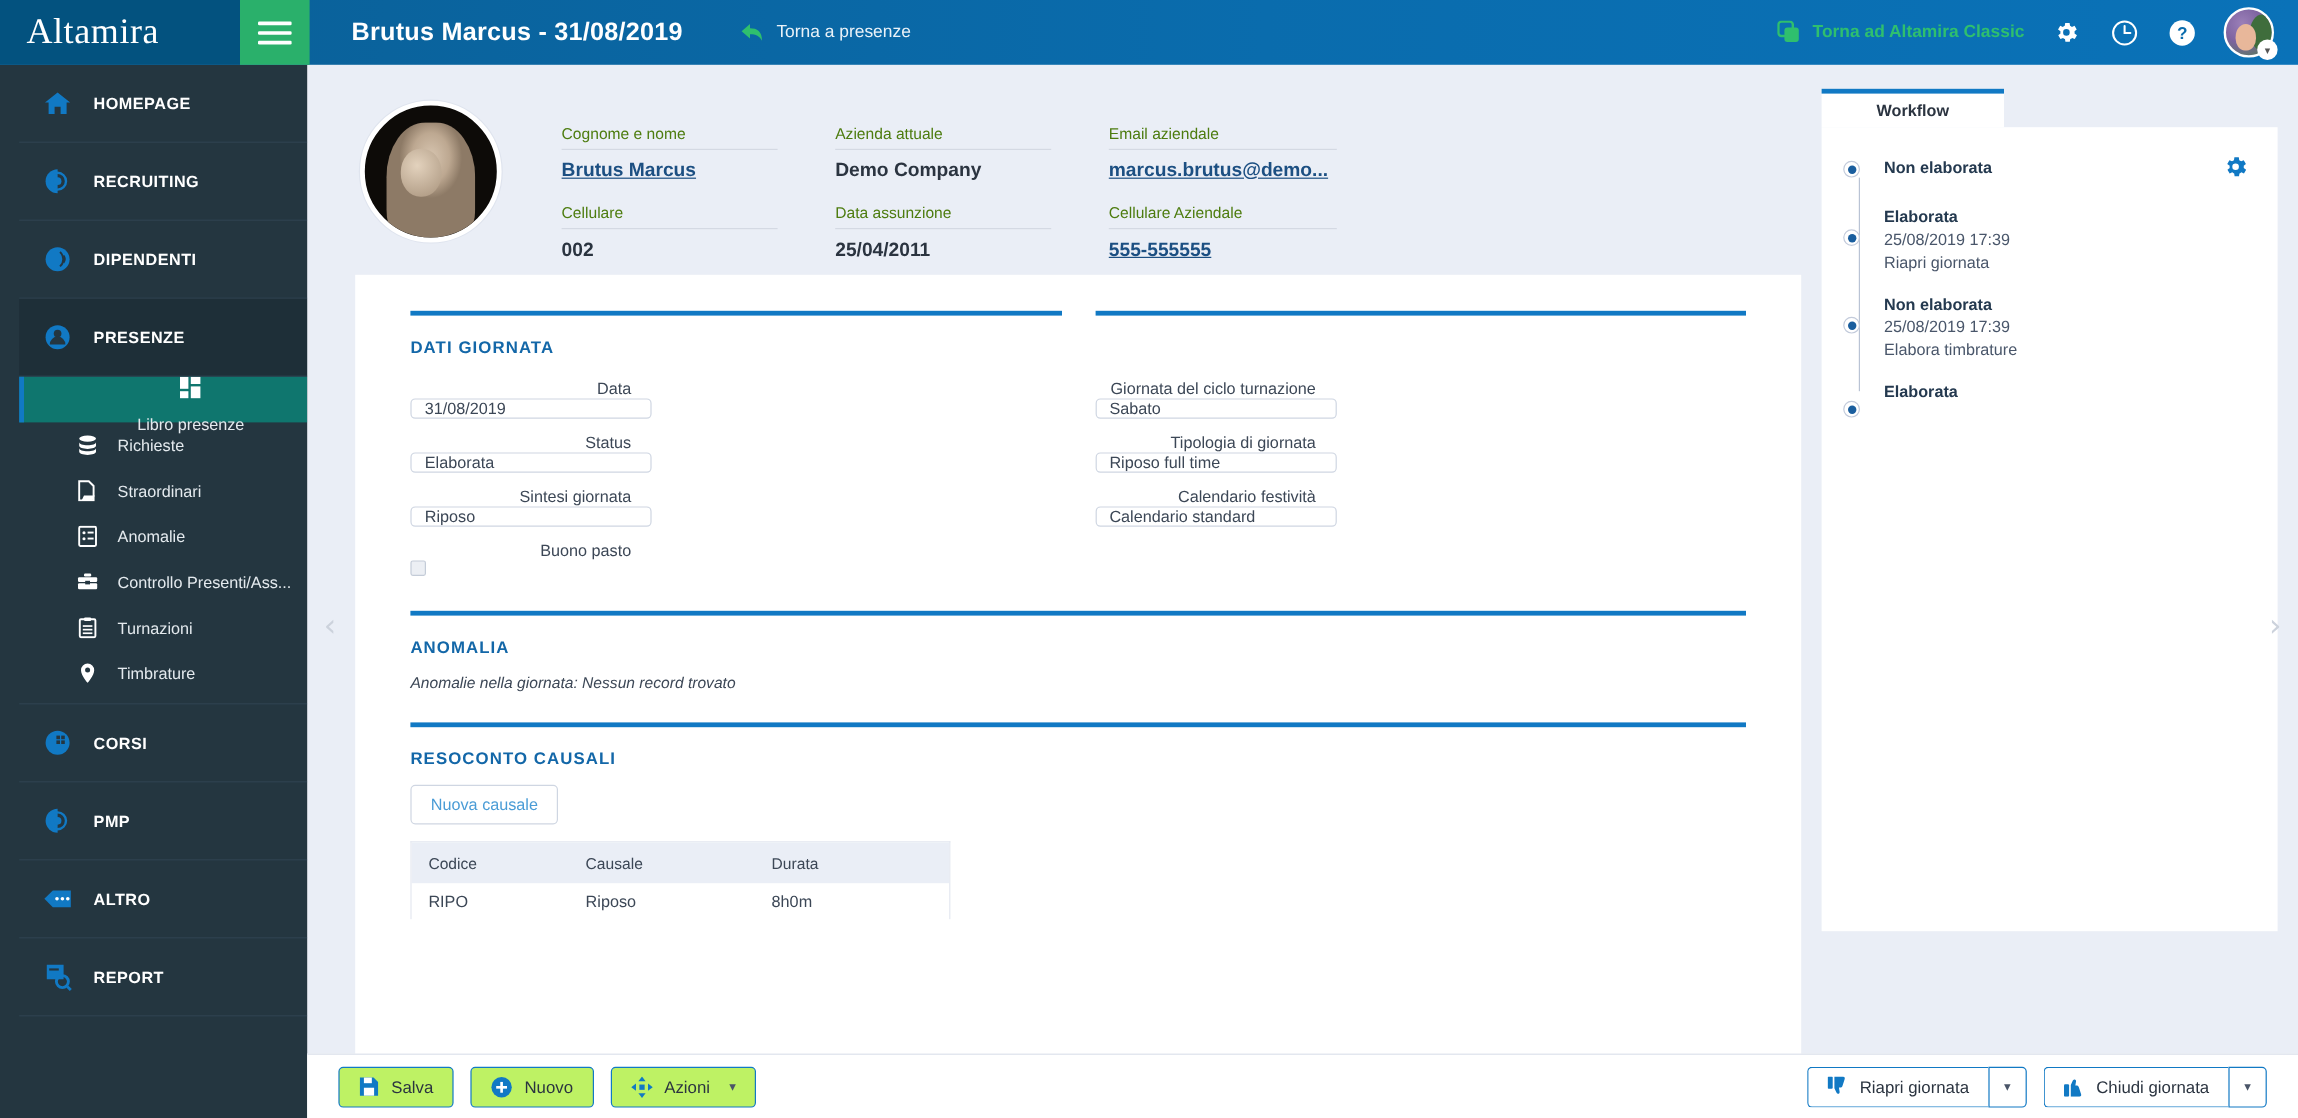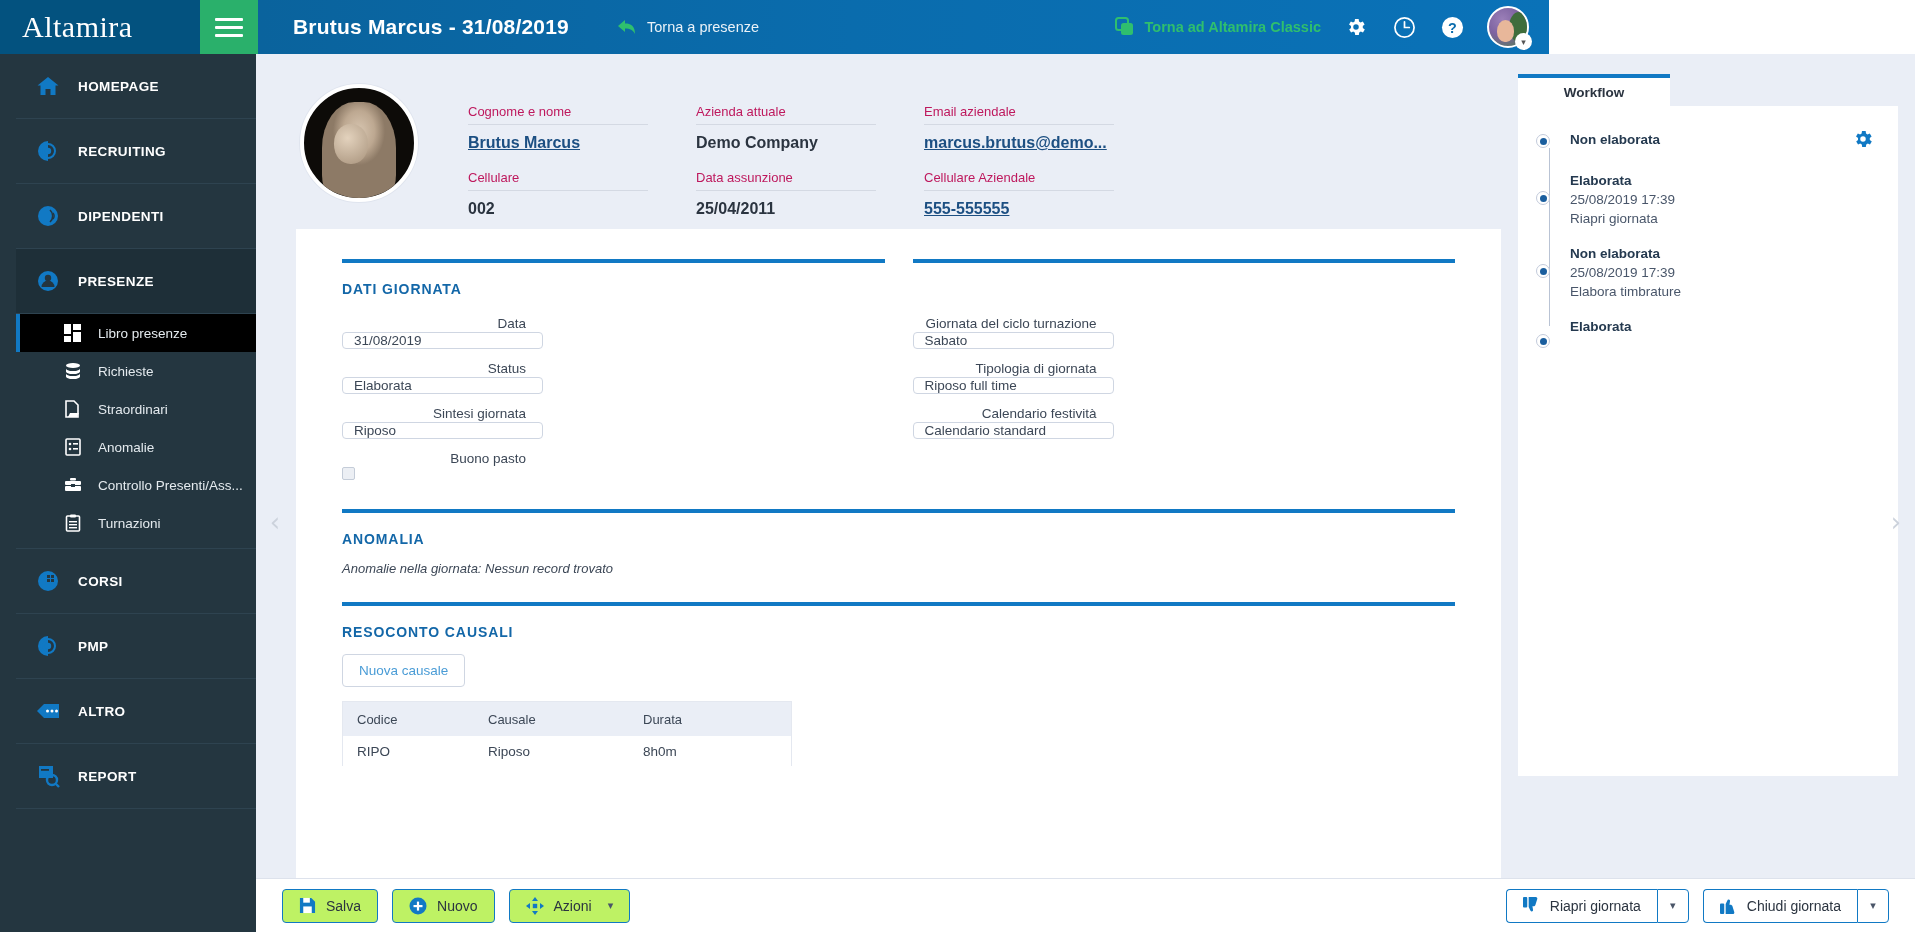--- a/index.html
+++ b/index.html
@@ -6,21 +6,21 @@
   html, body {
     width: 1915px; height: 932px;
     overflow: hidden;
     font-family: "Liberation Sans", sans-serif;
     background: #ffffff;
   }
   .app { position: relative; width: 1915px; height: 932px; }
 
   
   .topbar {
-    position: absolute; top: 0; left: 0; width: 1549px; height: 54px;
+    position: absolute; top: 0; left: 0; width: 1915px; height: 54px;
     background: #0a6cad;
     background: linear-gradient(to right, #0a5f96 0%, #0a6cad 55%, #0a72b8 100%);
     display: flex; align-items: center; z-index: 40;
   }
   .brand {
     width: 200px; height: 54px; background: #03527f;
     display: flex; align-items: center; padding-left: 22px;
   }
   .brand-text {
     color: #fff; font-family: "Liberation Serif", serif;
@@ -76,21 +76,21 @@
     height: 65px; display: flex; align-items: center; padding-left: 18px;
     border-bottom: 1px solid #2e4350; cursor: pointer; gap: 16px;
   }
   .nav-item.active { background: #1e2f38; }
   .nav-label { color: #fff; font-size: 13.5px; font-weight: bold; letter-spacing: .4px; }
   .nav-icon { width: 28px; display:flex; align-items:center; justify-content:center; }
   .sub-item {
     height: 38px; display: flex; align-items: center; padding-left: 46px;
     cursor: pointer; gap: 14px;
   }
-  .sub-item.selected { background: #000000; border-left: 4px solid #1179c4; padding-left: 42px; }
+  .sub-item.selected { background: #0f766e; border-left: 4px solid #1179c4; padding-left: 42px; flex-direction: column; }
   .sub-label { color: #e4eaee; font-size: 13.5px; }
   .sub-icon { width: 22px; display:flex; align-items:center; justify-content:center; }
   .sub-group { border-bottom: 1px solid #2e4350; padding-bottom: 6px; }
 
   
   .content {
     position: absolute; top: 54px; left: 256px; width: 1659px; height: 878px;
     background: #eaeef6; overflow: hidden;
   }
   .arrow-nav {
@@ -122,21 +122,21 @@
   }
   .bust::after {
     content:""; position: absolute; left: 12px; top: 22px; width: 34px; height: 40px;
     border-radius: 48%; background: radial-gradient(circle at 40% 35%, #e3d2bd, #a8937c);
   }
   .fields { display: flex; margin-left: 50px; margin-top: 30px; gap: 0; }
   .fcol { width: 180px; margin-right: 48px; }
   .fcol.wide { width: 190px; }
   .frow { margin-bottom: 18px; }
   .flabel {
-    font-size: 13px; color: #be185d; padding-bottom: 5px;
+    font-size: 13px; color: #4d7c0f; padding-bottom: 5px;
     border-bottom: 1px solid #d4d9e3; display: block;
   }
   .fvalue { font-size: 16px; font-weight: bold; color: #2b3440; padding-top: 9px; display:block; }
   .fvalue.link { color: #1c4f82; text-decoration: underline; cursor: pointer; }
 
   
   .panel {
     position: absolute; left: 40px; top: 175px; width: 1205px; height: 703px;
     background: #fff; overflow: hidden;
   }
@@ -395,20 +395,29 @@
           <svg width="18" height="18" viewBox="0 0 18 18">
               <rect x="2.5" y="2" width="13" height="15" rx="1" fill="none" stroke="#fff" stroke-width="1.6"></rect>
               <rect x="6" y="0.5" width="6" height="3" rx="1" fill="#fff"></rect>
               <rect x="5" y="7" width="8" height="1.4" fill="#fff"></rect>
               <rect x="5" y="10" width="8" height="1.4" fill="#fff"></rect>
               <rect x="5" y="13" width="8" height="1.4" fill="#fff"></rect>
             </svg>
         </span>
         <span class="sub-label">Turnazioni</span>
       </div>
+      <div class="sub-item">
+        <span class="sub-icon">
+          <svg width="18" height="18" viewBox="0 0 18 18" fill="#fff">
+              <path d="M9 1a5.5 5.5 0 0 0-5.5 5.5C3.5 11 9 17 9 17s5.5-6 5.5-10.5A5.5 5.5 0 0 0 9 1z"></path>
+              <circle cx="9" cy="6.4" r="2.1" fill="#243640"></circle>
+            </svg>
+        </span>
+        <span class="sub-label">Timbrature</span>
+      </div>
     </div>
 
     <div class="nav-item">
       <span class="nav-icon">
         <svg width="24" height="24" viewBox="0 0 24 24">
             <circle cx="12" cy="12" r="10" fill="#1179c4"></circle>
             <g fill="#243640">
               <rect x="11" y="6" width="3" height="3"></rect>
               <rect x="15" y="6" width="3" height="3"></rect>
               <rect x="11" y="10" width="3" height="3"></rect>

